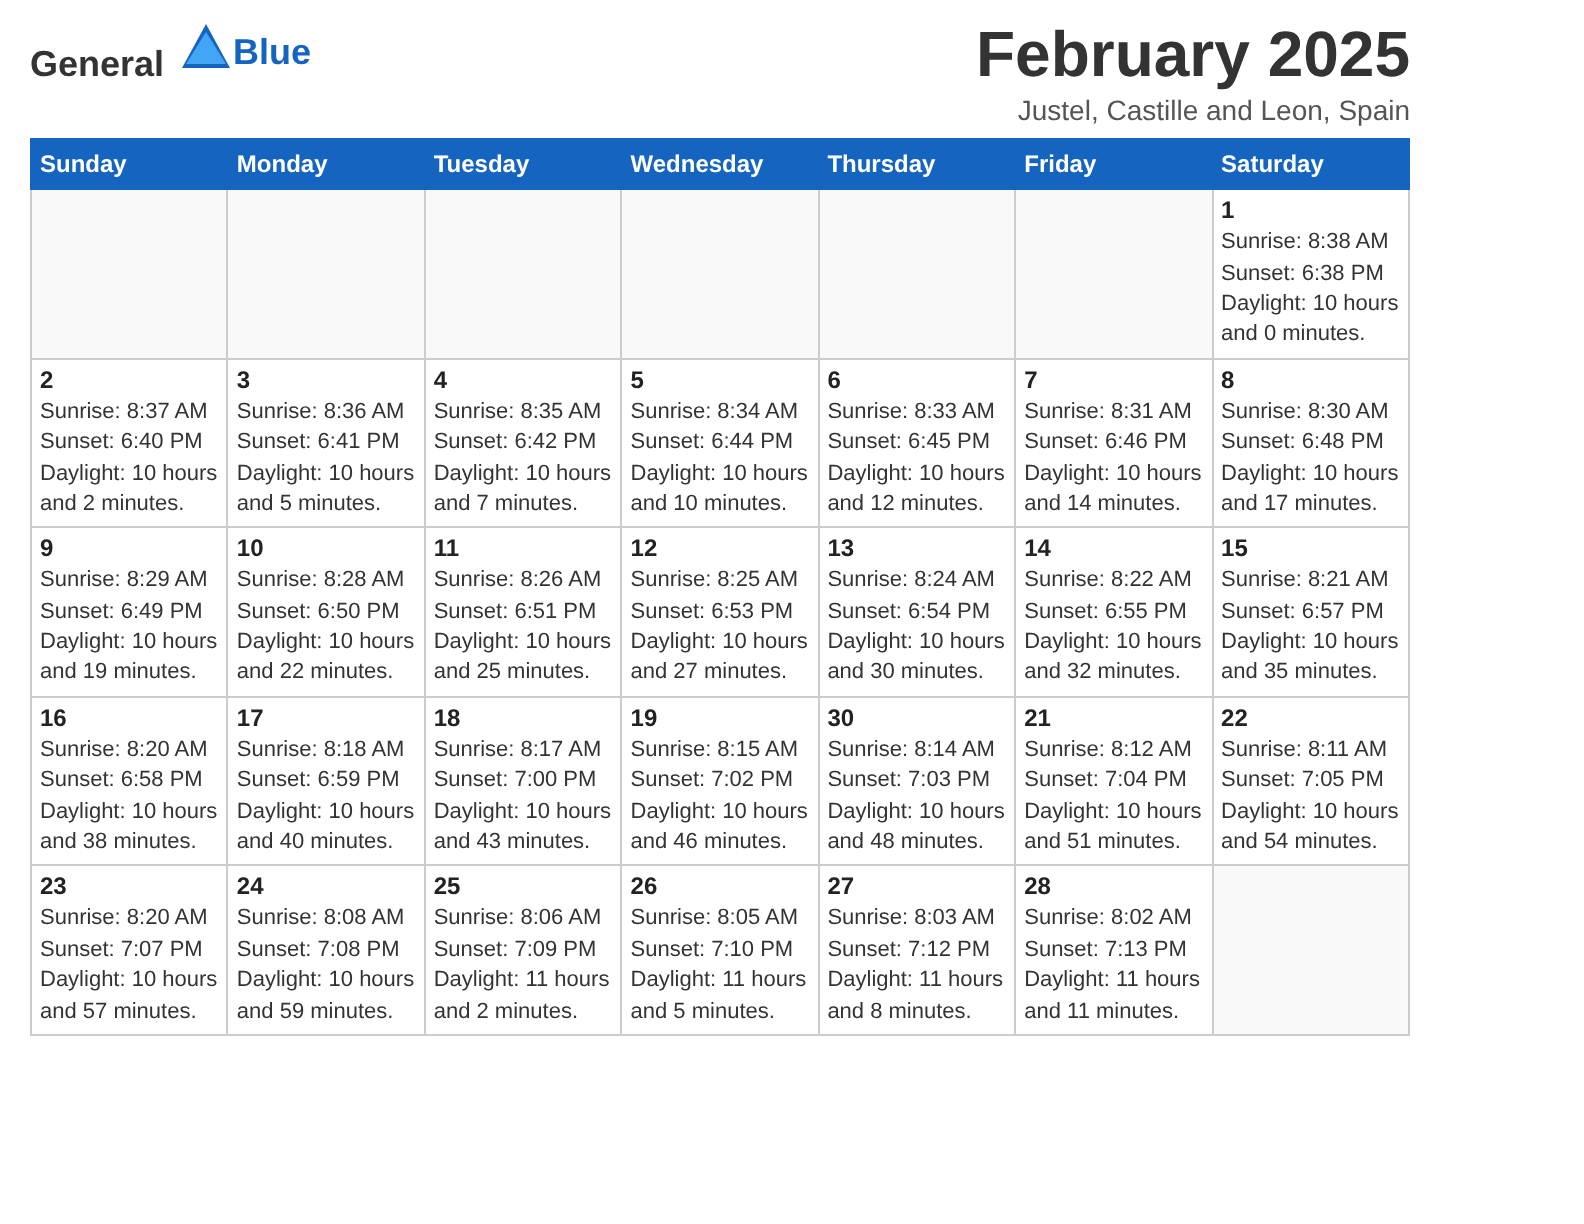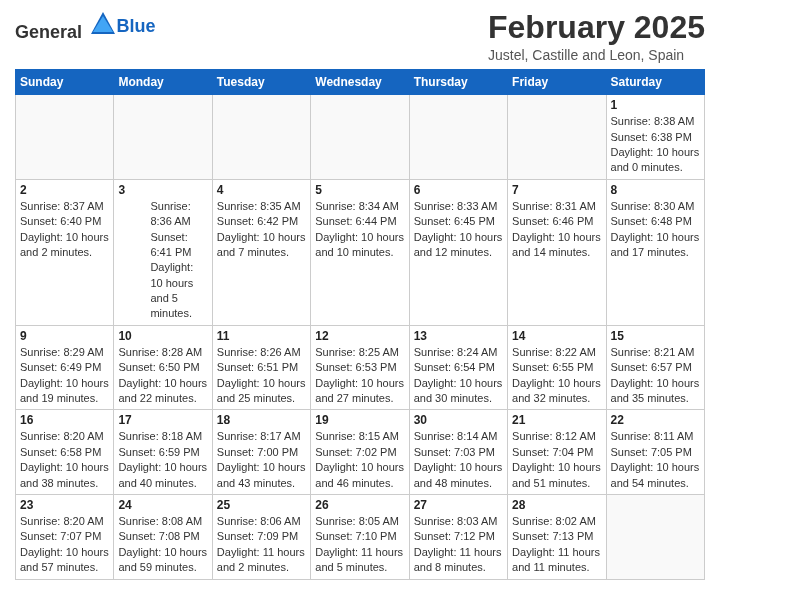--- a/index.html
+++ b/index.html
@@ -33,20 +33,21 @@
       font-size: 18px;
       font-weight: bold;
       color: #1565c0;
     }
     .logo-icon {
       width: 28px;
       height: 28px;
       margin-left: 2px;
     }
     .title-block {
+      text-align: right;
     }
     .month-year {
       font-size: 32px;
       font-weight: bold;
       color: #333;
       line-height: 1.1;
     }
     .location {
       font-size: 14px;
       color: #555;
@@ -147,21 +148,21 @@
         <tr>
           <td>
             <span class="day-num">2</span>
             <div class="day-info" style="white-space: pre-line;">Sunrise: 8:37 AM
 Sunset: 6:40 PM
 Daylight: 10 hours
 and 2 minutes.</div>
           </td>
           <td>
             <span class="day-num">3</span>
-            <div class="day-info" style="white-space: pre-line; margin-left: 32px;">Sunrise: 8:36 AM
+            <div class="day-info" style="white-space: pre-line;">Sunrise: 8:36 AM
 Sunset: 6:41 PM
 Daylight: 10 hours
 and 5 minutes.</div>
           </td>
           <td>
             <span class="day-num">4</span>
             <div class="day-info" style="white-space: pre-line;">Sunrise: 8:35 AM
 Sunset: 6:42 PM
 Daylight: 10 hours
 and 7 minutes.</div>

